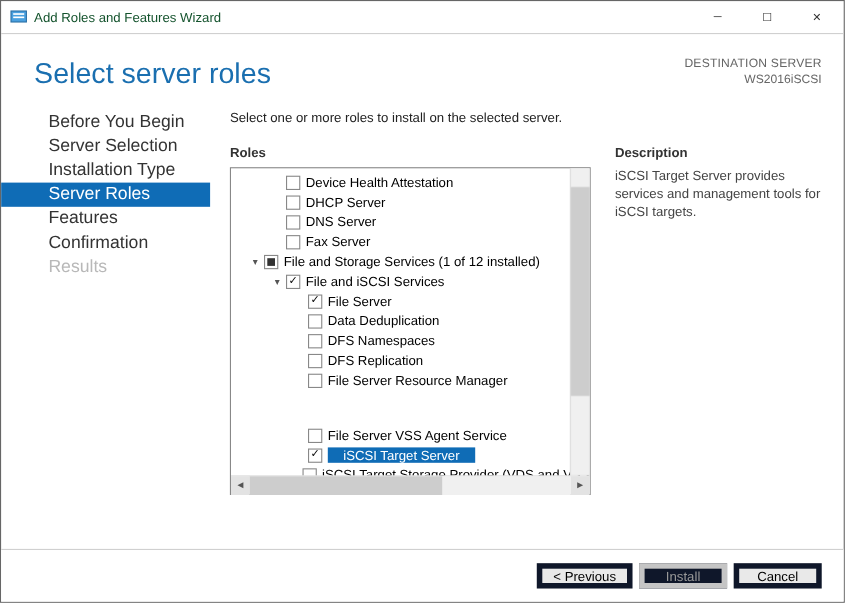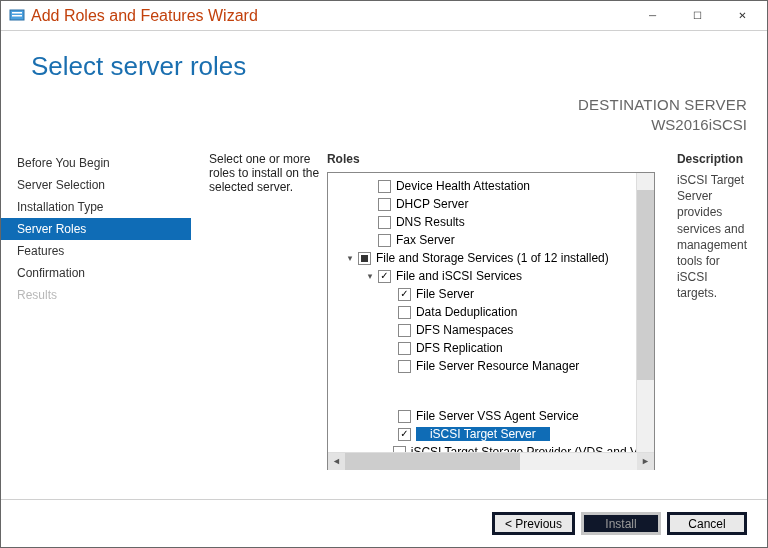--- a/index.html
+++ b/index.html
@@ -1,33 +1,33 @@
 <!DOCTYPE html>
 <html><head>
 <meta charset="utf-8">
 <style>
   * { box-sizing: border-box; margin: 0; padding: 0; }
   body { font-family: "Segoe UI", Tahoma, sans-serif; font-size: 12px; color: #333; background: #fff; width: 768px; height: 548px; overflow: hidden; border: 1px solid #666; position: relative; }
   .titlebar { height: 30px; display: flex; align-items: center; padding: 0 2px 0 8px; border-bottom: 1px solid #d0d0d0; }
   .titlebar .app-icon { width: 16px; height: 16px; margin-right: 6px; display:inline-flex; align-items:center; justify-content:center; }
   .titlebar .app-icon svg { width:16px; height:16px; }
-  .titlebar .title-text { font-size: 16px; color: #c2410c; }
+  .titlebar .title-text { font-size: 12px; color: #14532d; }
   .winbtns { margin-left: auto; display: flex; }
   .winbtn { width: 45px; height: 28px; display: flex; align-items: center; justify-content: center; font-family: "Segoe UI Symbol", sans-serif; font-size: 10px; color: #333; }
   .content { display: flex; flex-direction: column; height: calc(100% - 30px); }
   .head { padding: 20px 20px 10px 30px; display: flex; align-items: flex-start; }
   .pagetitle { font-size: 26px; font-weight: 300; color: #1a6fb0; }
-  .destblock { margin-left: auto; text-align: right; font-size: 15px; color: #666; line-height: 1.3; margin-top: 44px; }
+  .destblock { margin-left: auto; text-align: right; font-size: 11px; color: #666; line-height: 1.3; }
   .destblock .dl1 { letter-spacing: 0.2px; }
   .body { display: flex; height: 370px; }
   .sidenav { width: 190px; padding-top: 8px; }
-  .navitem { height: 22px; display: flex; align-items: center; padding-left: 16px; font-size: 12px; color: #333; cursor: pointer; }
+  .navitem { height: 22px; display: flex; align-items: center; padding-left: 43px; font-size: 16px; color: #333; cursor: pointer; }
   .navitem.active { background: #0f6cb6; color: #fff; }
   .navitem.disabled { color: #b8b8b8; cursor: default; }
-  .main { flex: 1; padding: 8px 20px 0 18px; display: flex; }
+  .main { flex: 1; padding: 8px 20px 0 18px; display: flex; flex-direction: column; }
   .instr { font-size: 12px; color: #222; margin-bottom: 18px; }
   .cols { display: flex; gap: 22px; }
   .rolescol { width: 328px; }
   .desccol { flex: 1; }
   .colhdr { font-weight: 600; font-size: 12px; margin-bottom: 6px; }
   .treebox { border: 1px solid #888; height: 298px; position: relative; background: #fff; }
   .treescroll { overflow-x: hidden; overflow-y: auto; height: 280px; padding: 4px 0 4px 4px; }
   .hscroll { position:absolute; left:0; right:0; bottom:0; height:17px; background:#f0f0f0; border-top:1px solid #ddd; display:flex; align-items:center; }
   .hscroll .arrow { width:17px; height:17px; background:#e3e3e3; display:flex; align-items:center; justify-content:center; font-size:9px; color:#555; }
   .hscroll .track { flex:1; height:17px; background:#f0f0f0; position:relative; }
@@ -38,21 +38,21 @@
   .tw { width: 12px; height: 12px; display: inline-flex; align-items:center; justify-content:center; font-size: 9px; color:#555; margin-right:2px; }
   .cb { width: 13px; height: 13px; border: 1px solid #888; background:#fff; display:inline-flex; align-items:center; justify-content:center; margin-right:5px; font-size:10px; line-height:1; flex-shrink:0; }
   .cb.checked::before { content:"✓"; color:#000; font-size:10px; }
   .cb.partial { background:#fff; }
   .cb.partial::before { content:""; width:7px; height:7px; background:#333; display:block; }
   .node .lab { color:#000; }
   .node.sel .lab { background:#0f6cb6; color:#fff; padding:0 14px; }
   .deschdr { font-weight:600; font-size:12px; margin-bottom:6px; }
   .desctxt { font-size:12px; color:#444; line-height:1.35; }
   .footer { position:absolute; bottom:0; left:0; right:0; border-top:1px solid #d0d0d0; height:48px; display:flex; align-items:center; justify-content:flex-end; padding-right:20px; gap:6px; background:#fff; }
-  .btn { min-width:80px; height:23px; border:3px solid #0f172a; background:#e9e9e9; font-size:12px; color:#000; cursor:pointer; padding:0 10px; }
+  .btn { min-width:80px; height:23px; border:5px solid #0f172a; background:#e9e9e9; font-size:12px; color:#000; cursor:pointer; padding:0 10px; }
   .btn.default { border:1px solid #0078d7; box-shadow: inset 0 0 0 1px #0078d7; }
   .btn[disabled] { color:#999; border-color:#c5c5c5; background:#0f172a; cursor:default; }
 </style>
 </head>
 <body>
 
 <div class="titlebar">
   <span class="app-icon">
     <svg viewBox="0 0 16 16">
         <rect x="1" y="2" width="14" height="10" fill="#4aa0df" stroke="#2a6fa5"></rect>
@@ -101,21 +101,21 @@
                   <span class="lab">Device Health Attestation</span>
                 </div>
                 <div class="node" style="padding-left: 32px;">
                   <span class="tw"></span>
                   <span class="cb"></span>
                   <span class="lab">DHCP Server</span>
                 </div>
                 <div class="node" style="padding-left: 32px;">
                   <span class="tw"></span>
                   <span class="cb"></span>
-                  <span class="lab">DNS Results</span>
+                  <span class="lab">DNS Server</span>
                 </div>
                 <div class="node" style="padding-left: 32px;">
                   <span class="tw"></span>
                   <span class="cb"></span>
                   <span class="lab">Fax Server</span>
                 </div>
                 <div class="node" style="padding-left: 12px;">
                   <span class="tw">▾</span>
                   <span class="cb partial"></span>
                   <span class="lab">File and Storage Services (1 of 12 installed)</span>

